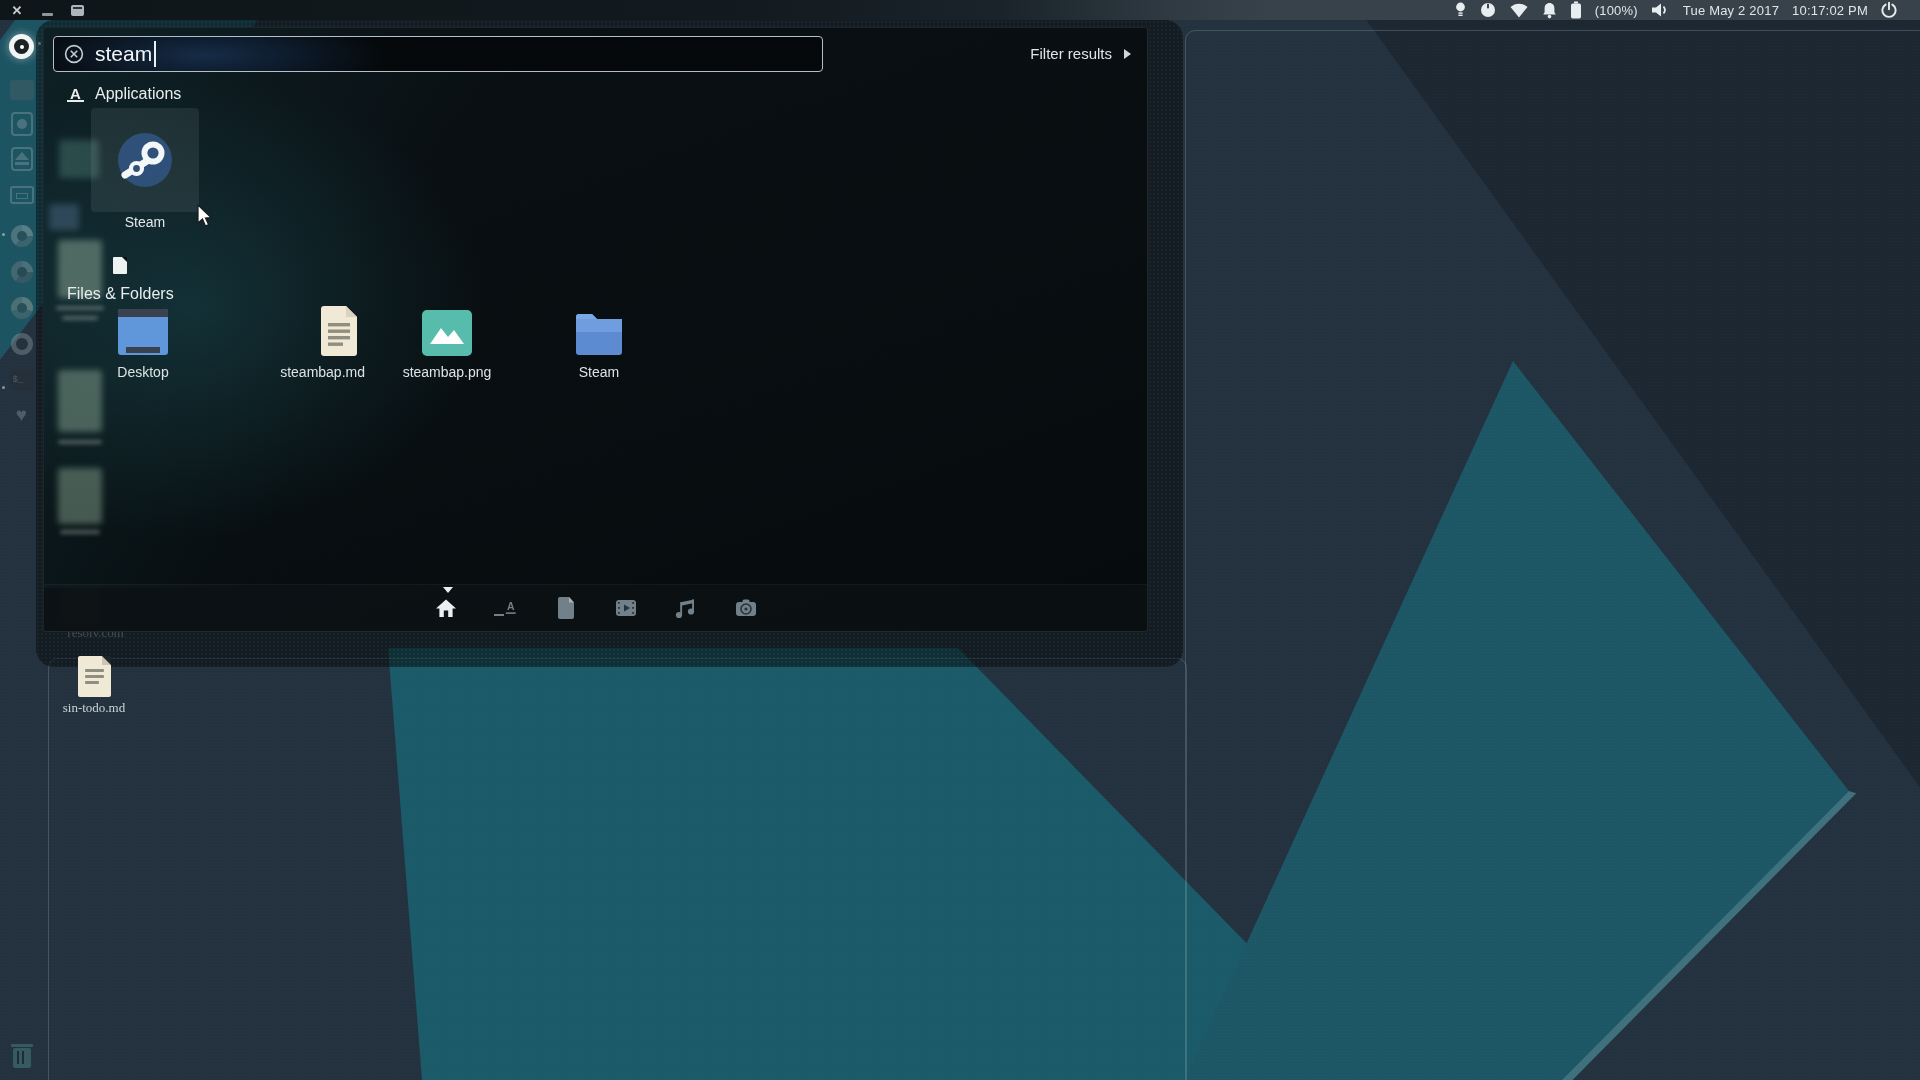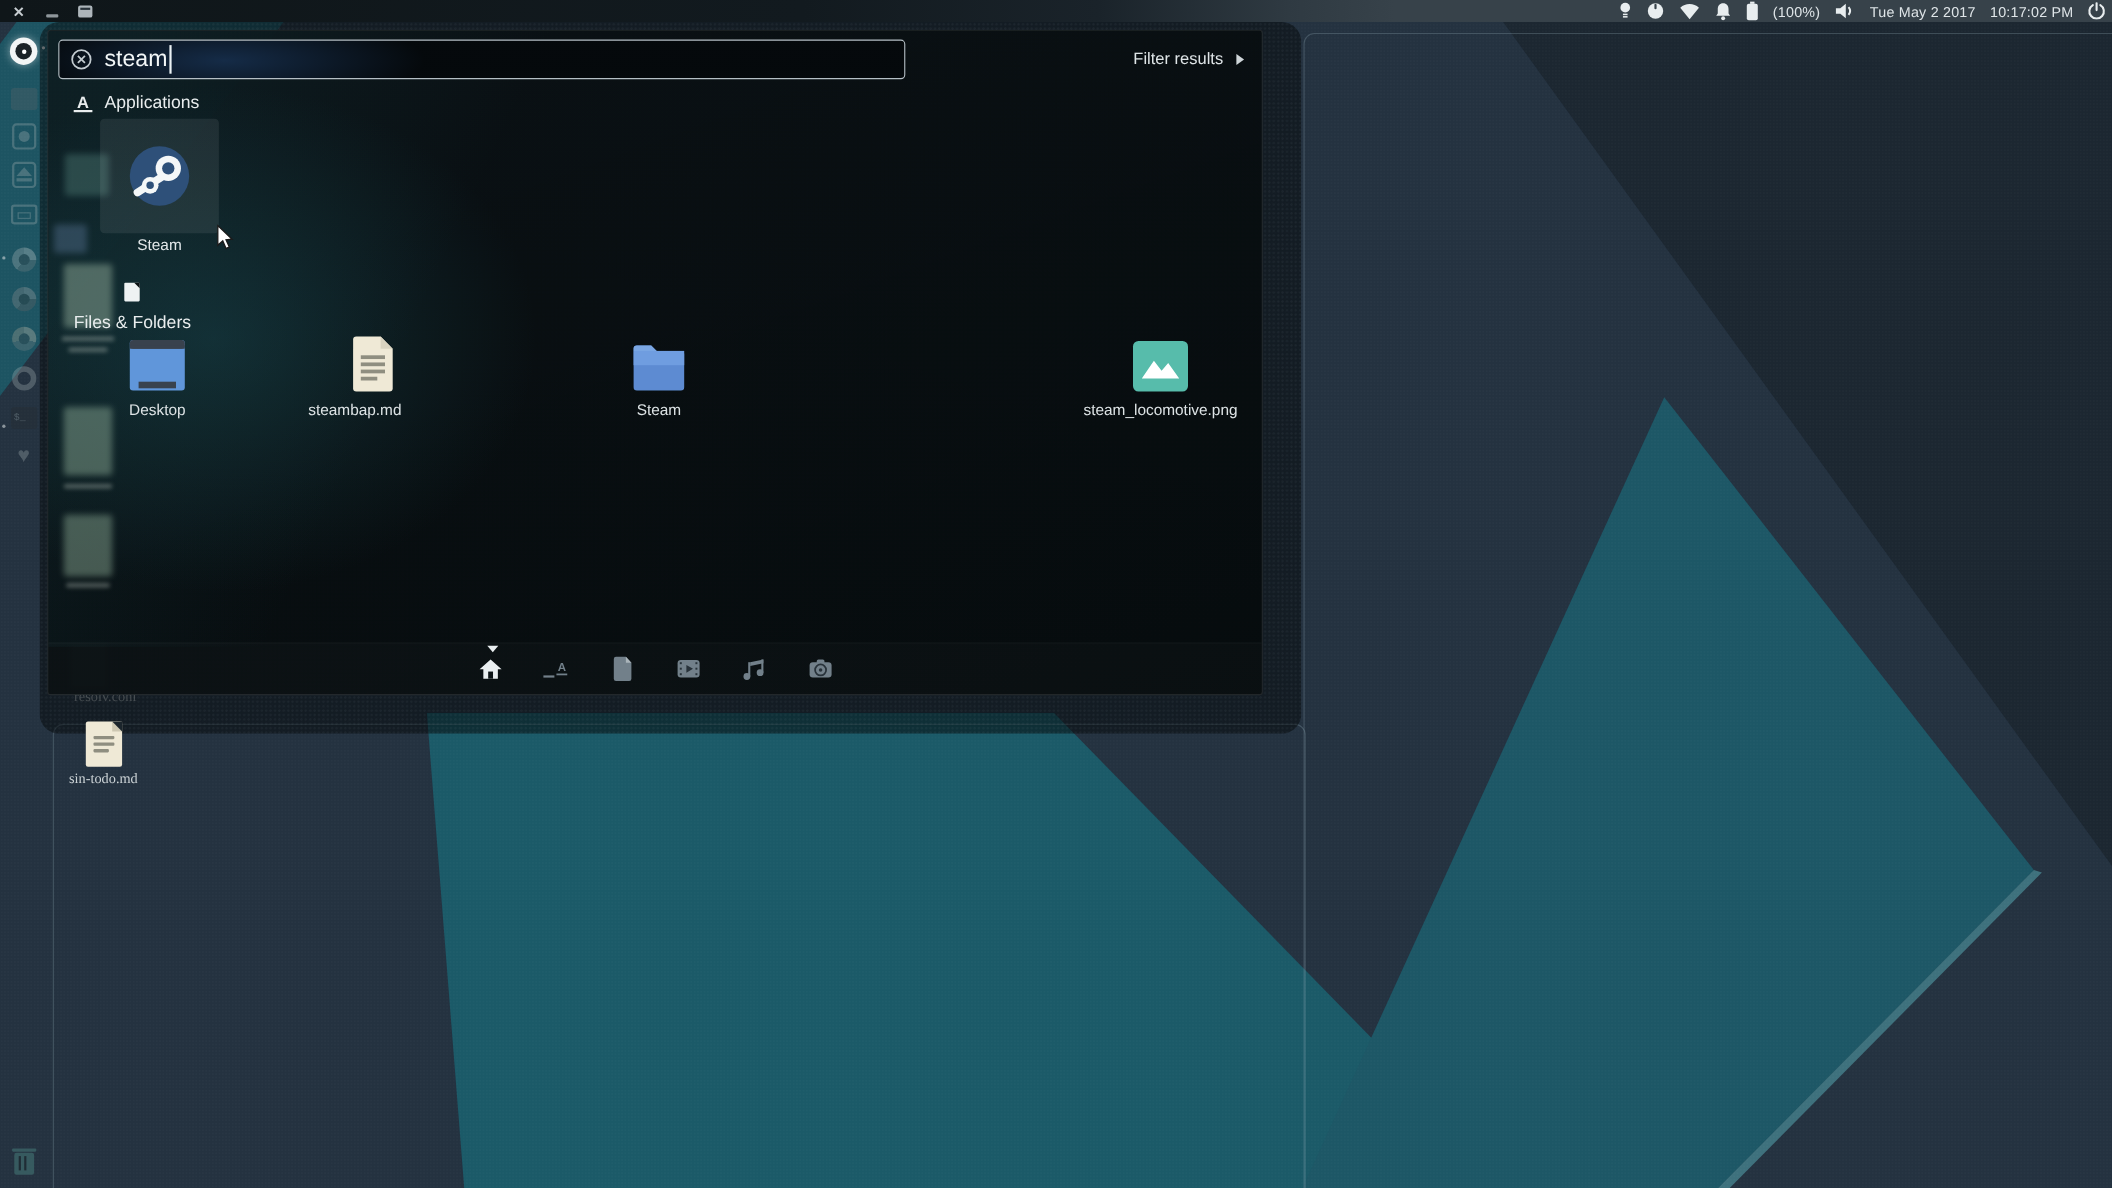--- a/index.html
+++ b/index.html
@@ -24,21 +24,21 @@
 
   
   .topbar{position:absolute;left:0;top:0;width:1920px;height:20px;
     background:linear-gradient(90deg,#0f1619 0%,#121a1f 38%,#1a232a 52%,#2f3a42 61%,#37424a 66%,#37424a 100%);
     color:#dfe5e8;display:flex;align-items:center;font-size:13px;z-index:60;}
   .tb-left{display:flex;align-items:center;gap:14px;padding-left:9px;}
   .tb-btn{width:16px;height:16px;display:flex;align-items:center;justify-content:center;color:#c7cdd1;font-size:13px;font-weight:bold;cursor:default;}
   .tb-max{width:13px;height:11px;background:#aeb6bb;border-radius:2px;position:relative;}
   .tb-max::after{content:"";position:absolute;left:2px;top:2px;right:2px;height:2px;background:#2a343b;}
   .tb-min{width:11px;height:3px;background:#8f979c;margin-top:8px;border-radius:1px;}
-  .tb-right{margin-left:auto;display:flex;align-items:center;gap:13px;padding-right:6px;}
+  .tb-right{margin-left:auto;display:flex;align-items:center;gap:13px;padding-right:23px;}
   .tb-ico{display:flex;align-items:center;justify-content:center;height:18px;}
   .tb-text{letter-spacing:.2px;}
 
   
   .dock{position:absolute;left:0;top:20px;width:44px;bottom:0;z-index:20;}
   .dock-item{position:absolute;left:8px;width:27px;height:27px;display:flex;align-items:center;justify-content:center;}
   .dock-dim{opacity:.33;filter:saturate(.6);}
   .orb{width:25px;height:25px;border-radius:50%;background:#f2f5f5;position:relative;box-shadow:0 0 8px rgba(255,255,255,.45);}
   .orb::before{content:"";position:absolute;left:5px;top:5px;right:5px;bottom:5px;border-radius:50%;background:#1a2226;}
   .orb::after{content:"";position:absolute;left:10.5px;top:10.5px;width:4px;height:4px;border-radius:50%;background:#fff;}
@@ -317,43 +317,43 @@
             <path d="M27 1 L38 12 H27 Z" fill="#d9d3c0"></path>
             <rect x="9" y="18" width="22" height="3.4" fill="#8f8e80"></rect>
             <rect x="9" y="24.5" width="22" height="3.4" fill="#8f8e80"></rect>
             <rect x="9" y="31" width="22" height="3.4" fill="#8f8e80"></rect>
             <rect x="9" y="37.5" width="15" height="3.4" fill="#8f8e80"></rect>
           </svg>
       </span>
       <span class="file-label">steambap.md</span>
     </div>
 
+    <div class="file-item" style="left:333px;top:277px;">
+      <span class="ficon">
+        <svg width="52" height="48" viewBox="0 0 52 48">
+            <rect x="1" y="1" width="50" height="46" rx="5" fill="#57bcab"></rect>
+            <polygon points="9,35 20,19 27,28 33,21 43,35" fill="#ffffff"></polygon>
+          </svg>
+      </span>
+      <span class="file-label">steambap.png</span>
+    </div>
 
     <div class="file-item" style="left:485px;top:277px;">
       <span class="ficon">
         <svg width="50" height="48" viewBox="0 0 50 48">
             <path d="M2 8 a3 3 0 0 1 3-3 H18 L23 10 H45 a3 3 0 0 1 3 3 V43 a3 3 0 0 1 -3 3 H5 a3 3 0 0 1 -3-3 Z" fill="#5d8bd2"></path>
             <path d="M2 8 a3 3 0 0 1 3-3 H18 L23 10 H2 Z" fill="#7ba7e4"></path>
             <rect x="2" y="10" width="46" height="13" fill="#6f9de0"></rect>
           </svg>
       </span>
       <span class="file-label">Steam</span>
     </div>
 
 
 
-    <div class="file-item" style="left:941px;top:277px;">
-      <span class="ficon">
-        <svg width="52" height="48" viewBox="0 0 52 48">
-            <rect x="1" y="1" width="50" height="46" rx="5" fill="#57bcab"></rect>
-            <polygon points="9,35 20,19 27,28 33,21 43,35" fill="#ffffff"></polygon>
-          </svg>
-      </span>
-      <span class="file-label">steam_locomotive.png</span>
-    </div>
 
     <div class="cat-caret"></div>
     <div class="catbar">
       <span class="cat">
         <svg width="24" height="24" viewBox="0 0 24 24">
             <path d="M12 3.5 L22 12.5 H18.6 V21 H5.4 V12.5 H2 Z" fill="#eaeff1"></path>
             <rect x="9.8" y="14.5" width="4.4" height="6.5" fill="#0d1417"></rect>
           </svg>
       </span>
       <span class="cat">

